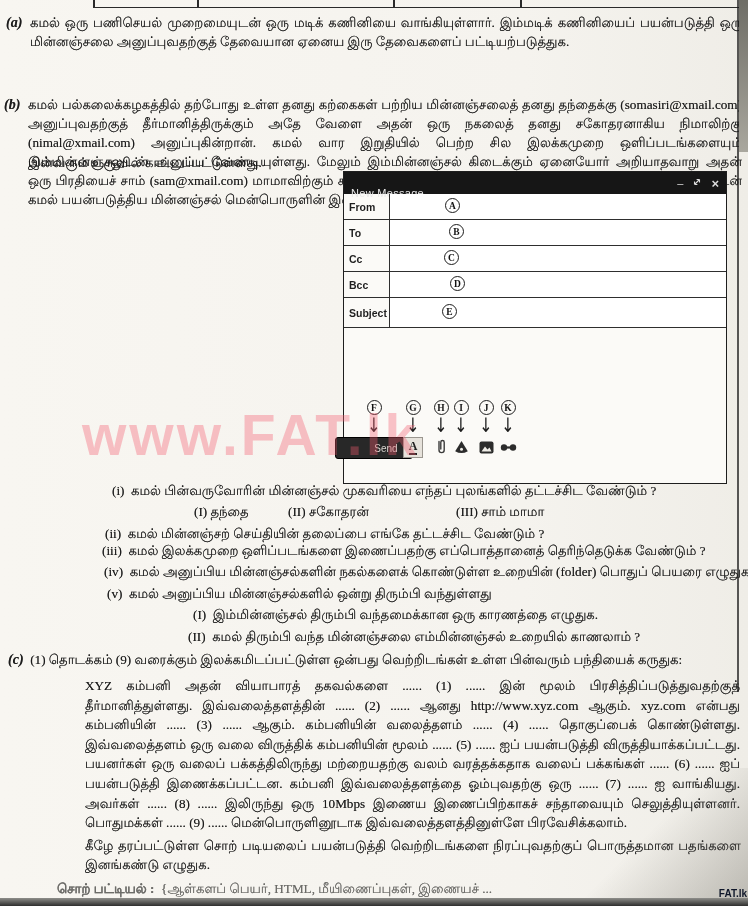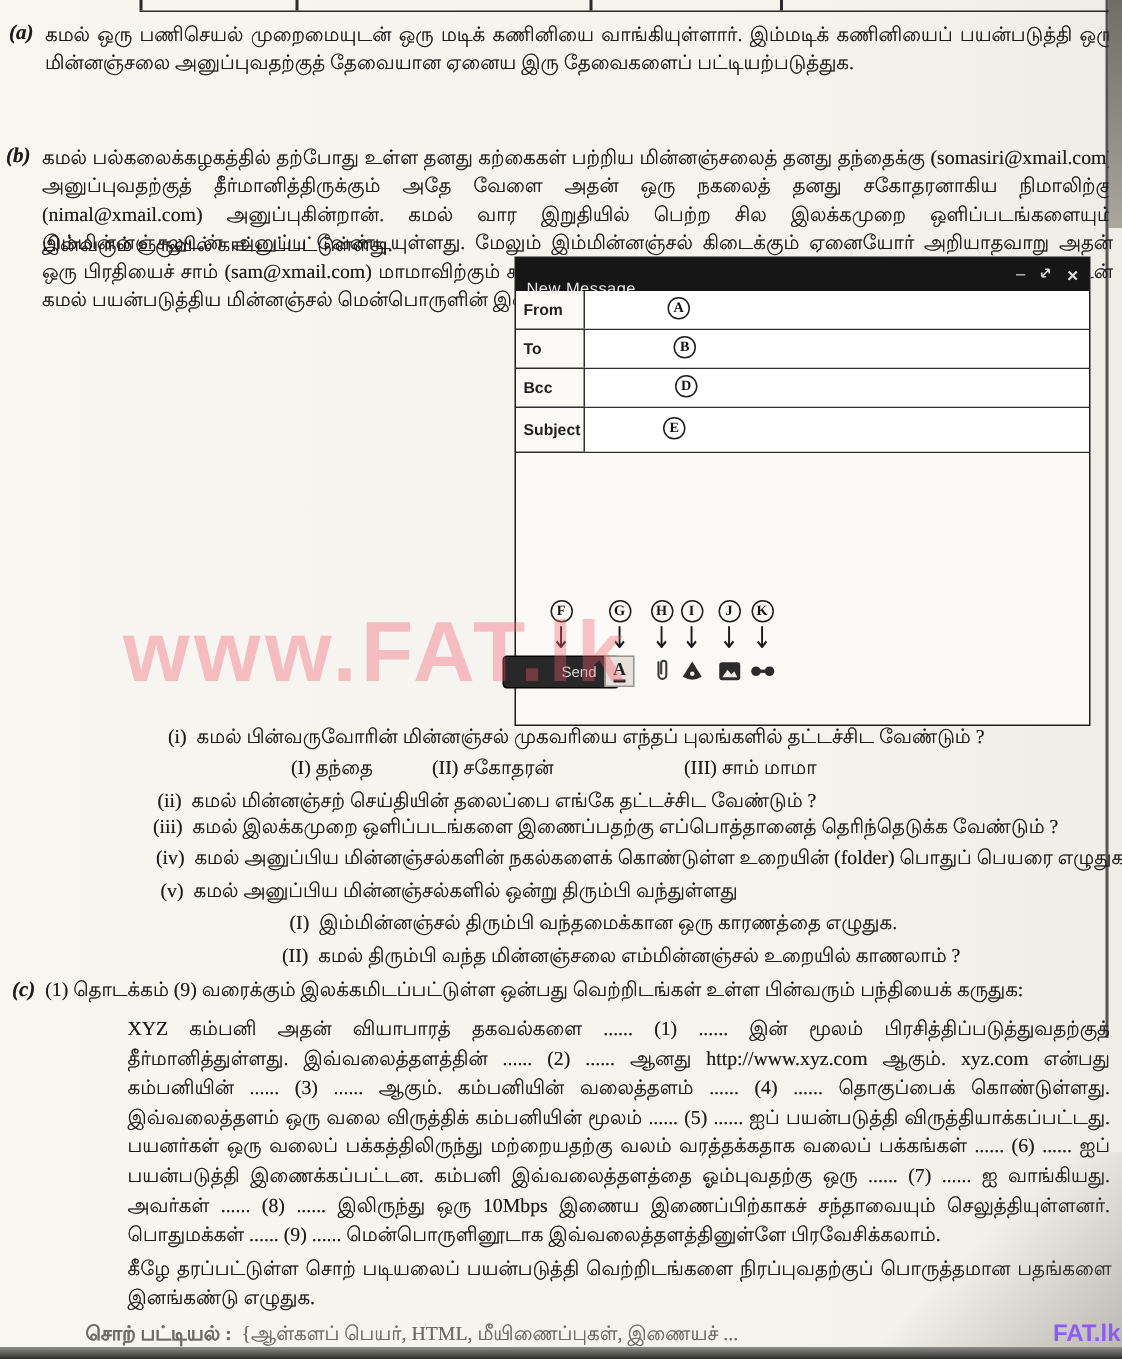--- a/index.html
+++ b/index.html
@@ -53,22 +53,22 @@
   .icon-slot{height:20px;display:flex;align-items:center;justify-content:center;}
 
   
   .qnum{display:inline-block;}
   .opt{position:absolute;top:0;white-space:nowrap;margin-left:36px;}
 
   
   .wm{position:absolute;left:82px;top:402px;z-index:8;pointer-events:none;
       font-family:"Liberation Sans",sans-serif;font-weight:bold;font-size:57px;
       letter-spacing:3px;color:rgba(243,92,112,.36);text-shadow:none;}
-  .wm-corner{position:absolute;right:1px;bottom:7px;z-index:11;color:#8b5cf6;
-             font-family:"Liberation Sans",sans-serif;font-weight:bold;font-size:16px;margin-top:36px;}
+  .wm-corner{position:absolute;right:1px;bottom:7px;z-index:11;color:#0f172a;
+             font-family:"Liberation Sans",sans-serif;font-weight:bold;font-size:10px;margin-top:36px;}
   .scan-bottom{position:absolute;left:0;right:0;bottom:0;height:8px;z-index:10;
                background:linear-gradient(#8e8e8a,#2e2e2d);}
   .scan-right-top{position:absolute;right:0;top:0;width:9px;height:152px;z-index:10;
                   background:linear-gradient(180deg,#6e6d66,#a9a79e);}
   .scan-right-line{position:absolute;right:9px;top:0;width:2px;height:692px;
                    background:#1a1a1a;opacity:.72;z-index:10;}
   .scan-shadow-br{position:absolute;right:0;bottom:8px;width:170px;height:130px;z-index:1;
                   background:linear-gradient(135deg,rgba(118,115,106,0) 45%,rgba(118,115,106,.42));}
   .faded{color:#4a4a47;opacity:.8;}
 </style>
@@ -114,20 +114,26 @@
       <span class="circ">A</span>
     </span>
   </div>
   <div class="field-row">
     <span class="field-label">To</span>
     <span class="field-value">
       <span class="circ" style="left:59px">B</span>
     </span>
   </div>
   <div class="field-row">
+    <span class="field-label">Cc</span>
+    <span class="field-value">
+      <span class="circ" style="left:54px">C</span>
+    </span>
+  </div>
+  <div class="field-row">
     <span class="field-label">Bcc</span>
     <span class="field-value">
       <span class="circ" style="left:60px">D</span>
     </span>
   </div>
   <div class="field-row" style="height:29px">
     <span class="field-label">Subject</span>
     <span class="field-value">
       <span class="circ" style="left:52px;top:6px">E</span>
     </span>

